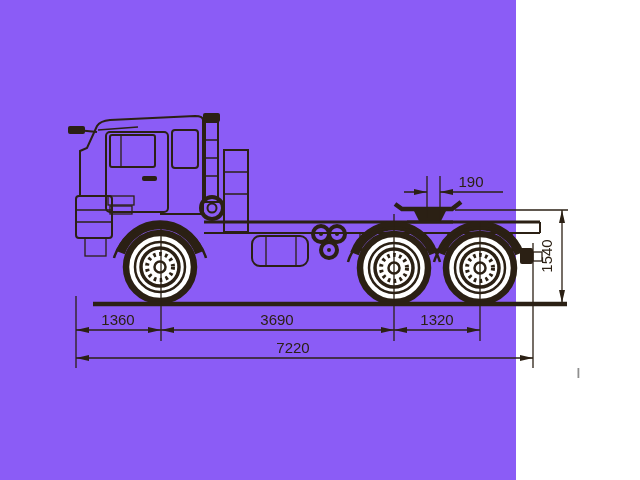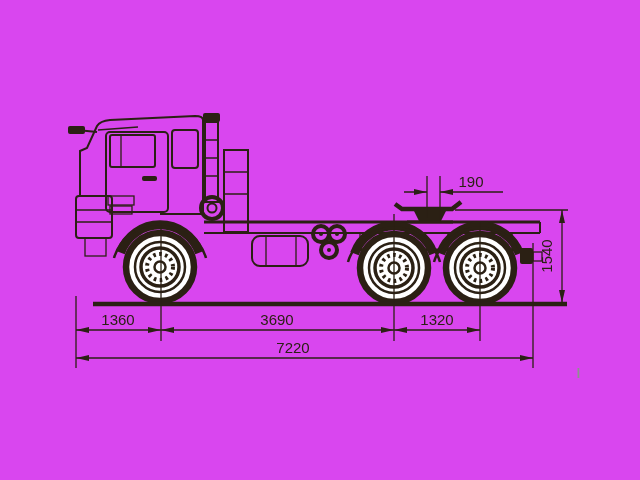--- a/index.html
+++ b/index.html
@@ -1,16 +1,16 @@
 <!DOCTYPE html>
 <html><head>
 <meta charset="utf-8">
 <style>
   html,body{margin:0;padding:0;background:#ffffff;width:640px;height:480px;overflow:hidden;}
-  .stage{position:relative;width:640px;height:480px;background:#d946ef;}
+  .stage{position:relative;width:516px;height:480px;background:#8b5cf6;}
   svg{position:absolute;top:0;left:0;}
   text{font-family:"Liberation Sans", sans-serif;font-size:15px;fill:#2b2014;}
   .ln{stroke:#2b2014;fill:none;}
   .thin{stroke-width:1.3;}
   .med{stroke-width:2;}
   .arrow{fill:#2b2014;stroke:none;}
 </style>
 </head>
 <body>
 <div class="stage">

